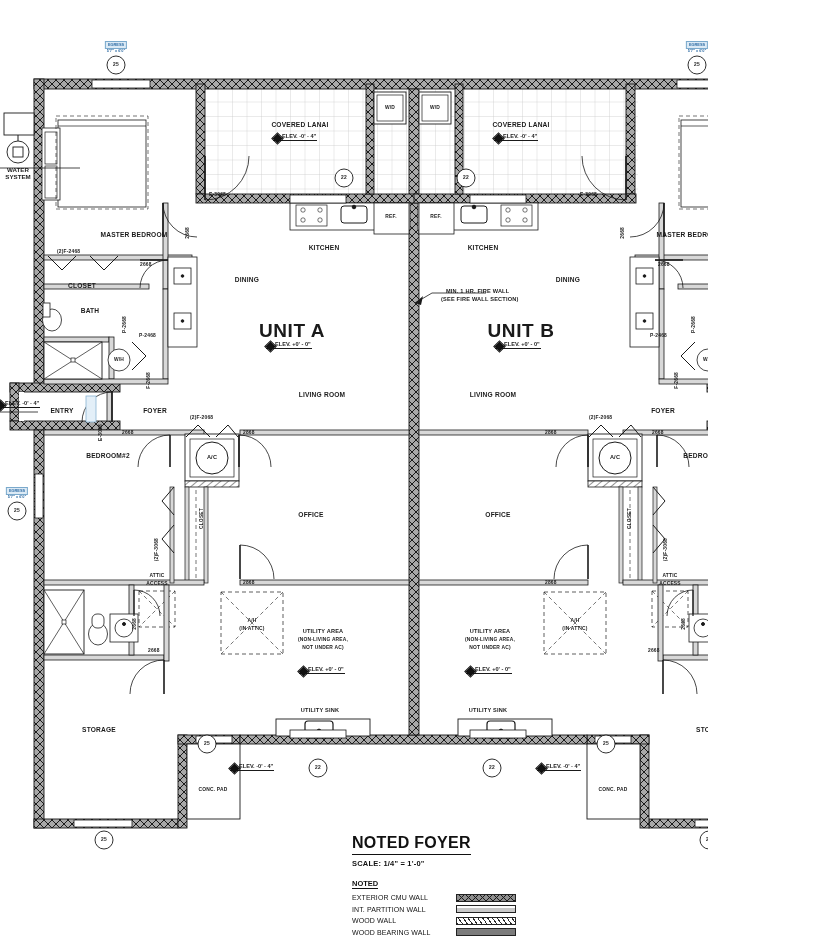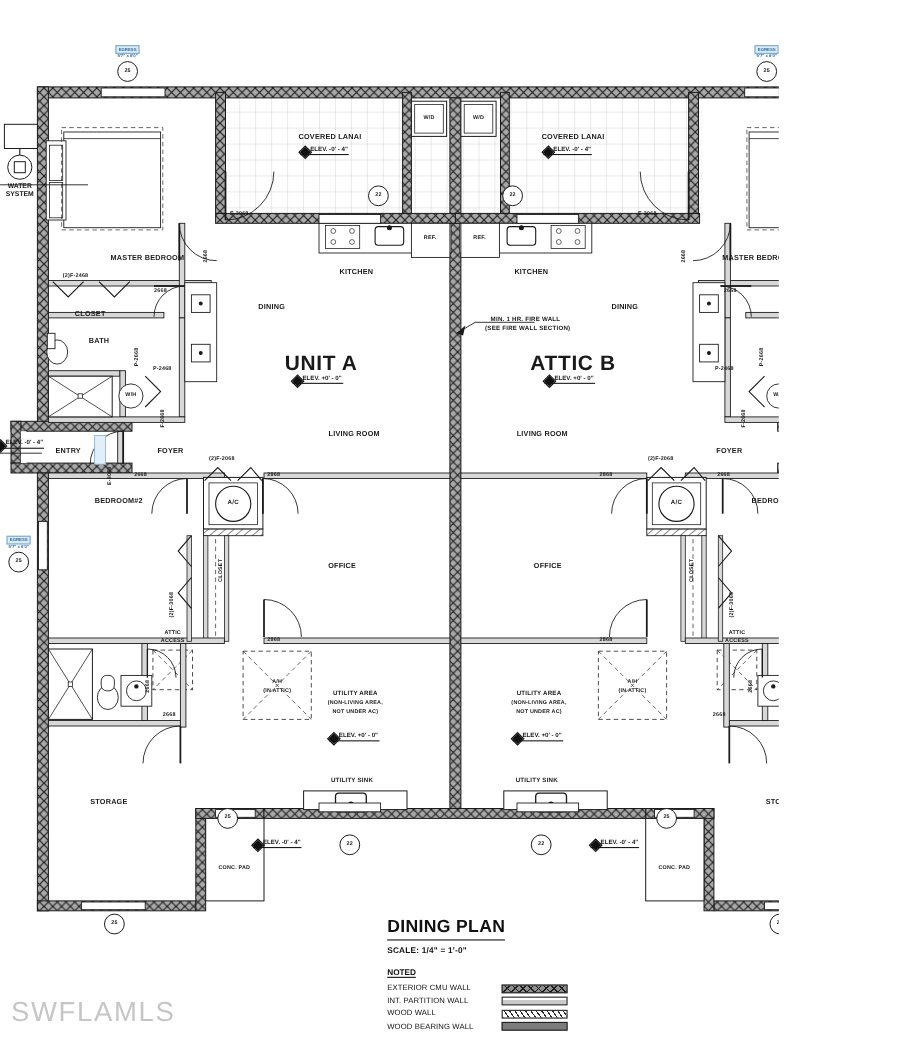--- a/index.html
+++ b/index.html
@@ -463,21 +463,21 @@
       <rect x="86" y="396" width="10" height="26" fill="#e3eff8" stroke="#8bb4d3" stroke-width=".8"></rect>
       <rect x="731" y="396" width="10" height="26" fill="#e3eff8" stroke="#8bb4d3" stroke-width=".8"></rect>
 
       <line x1="0" y1="412" x2="38" y2="412" stroke="#1a1a1a" stroke-width=".8"></line>
       <line x1="789" y1="412" x2="827" y2="412" stroke="#1a1a1a" stroke-width=".8"></line>
     </g>
   </svg>
 
   <div class="lbl unit ctr" style="left:292px; top:320px;">UNIT A</div>
   <div class="elev" style="left:266px; top:341px;">ELEV. +0' - 0"</div>
-  <div class="lbl unit ctr" style="left:521px; top:320px;">ATTIC B</div>
+  <div class="lbl unit ctr" style="left:521px; top:320px;">UNIT B</div>
   <div class="elev" style="left:495px; top:341px;">ELEV. +0' - 0"</div>
 
   <div class="lbl small" style="left:446px; top:288px;">MIN. 1 HR. FIRE WALL</div>
   <div class="lbl small" style="left:441px; top:296px;">(SEE FIRE WALL SECTION)</div>
 
   <div class="lbl room2 ctr" style="left:134px; top:231px;">MASTER BEDROOM</div>
   <div class="lbl room2 ctr" style="left:82px;  top:282px;">CLOSET</div>
   <div class="lbl room2 ctr" style="left:90px;  top:307px;">BATH</div>
   <div class="lbl room2 ctr" style="left:62px;  top:407px;">ENTRY</div>
   <div class="lbl room2 ctr" style="left:155px; top:407px;">FOYER</div>
@@ -616,21 +616,21 @@
   <div class="wsys" style="left:-2px; top:166px; width:40px;">
     <div>WATER</div>
     <div>SYSTEM</div>
   </div>
   <div class="wsys" style="left:788px; top:166px; width:40px;">
     <div>WATER</div>
     <div>SYSTEM</div>
   </div>
 
   <div class="titleblock" style="left:352px; top:834px;">
-    <div class="tb-title">DINING PLAN</div>
+    <div class="tb-title">NOTED FOYER</div>
     <div class="tb-scale">SCALE:  1/4" = 1'-0"</div>
     <div class="tb-legend-h">NOTED</div>
 
     <div class="legrow">
       <div class="name">EXTERIOR CMU WALL</div>
       <div class="sw sw-cmu"></div>
     </div>
     <div class="legrow">
       <div class="name">INT. PARTITION WALL</div>
       <div class="sw sw-part"></div>
@@ -638,15 +638,14 @@
     <div class="legrow">
       <div class="name">WOOD WALL</div>
       <div class="sw sw-wood"></div>
     </div>
     <div class="legrow">
       <div class="name">WOOD BEARING WALL</div>
       <div class="sw sw-bear"></div>
     </div>
   </div>
 
-  <div class="watermark" style="left:10px; top:906px;">SWFLAMLS</div>
 
 </div>
 
 </body></html>

